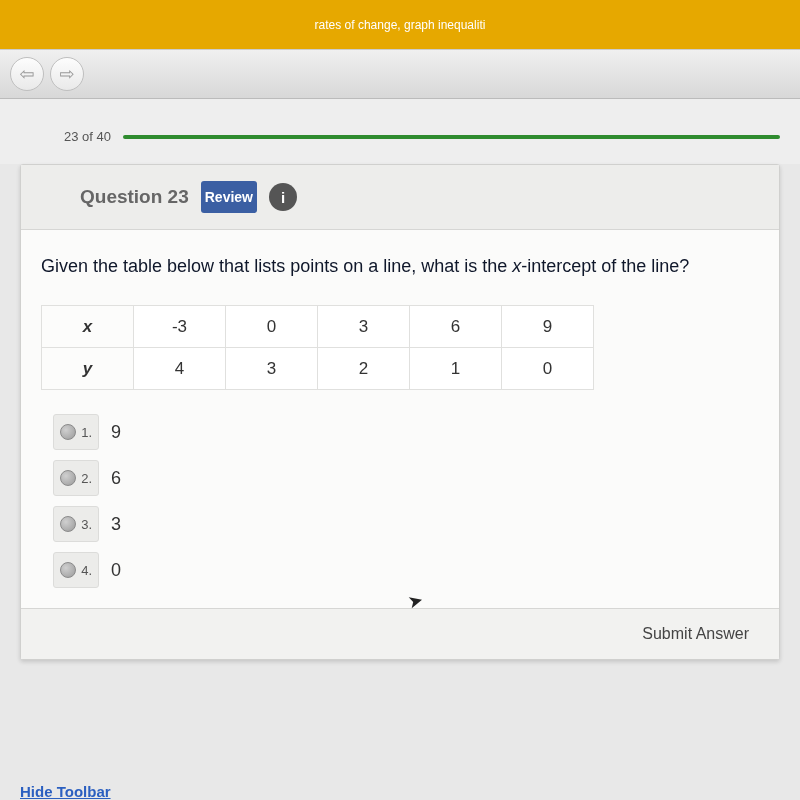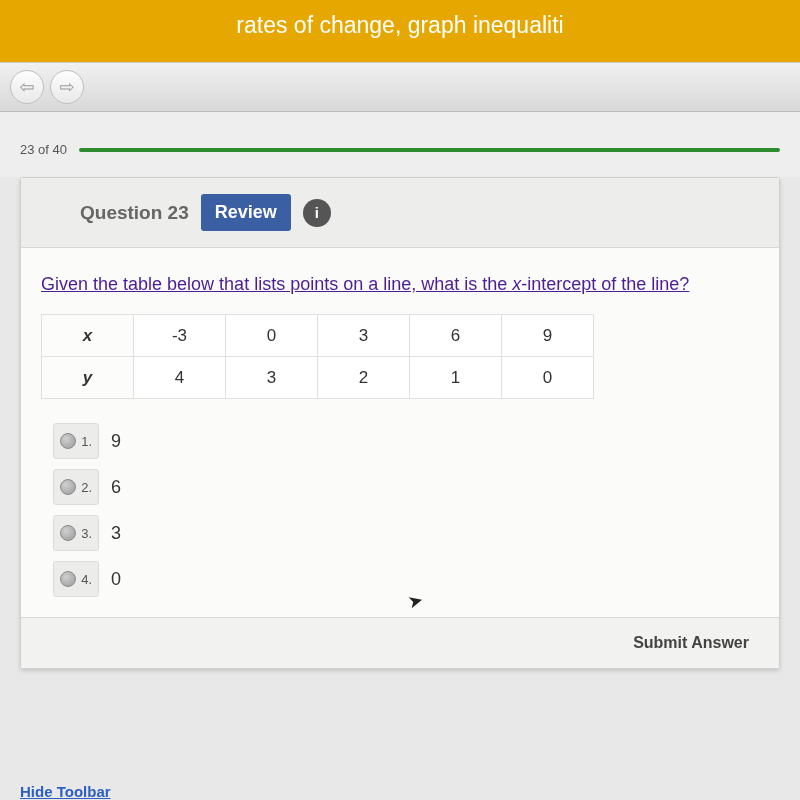--- a/index.html
+++ b/index.html
@@ -6,23 +6,23 @@
   body {
     font-family: Arial, Helvetica, sans-serif;
     background: #e8e8e8;
     width: 800px;
     height: 800px;
     overflow: hidden;
     position: relative;
   }
   .top-banner {
     background: #e6a800;
-    height: 62px;
+    height: 49px;
     color: #fff;
-    font-size: 23px;
+    font-size: 12px;
     padding: 8px 20px;
     text-align: center;
     line-height: 34px;
   }
   .nav-bar {
     background: linear-gradient(#f0f0f0,#d8d8d8);
     border-top: 1px solid #ccc;
     border-bottom: 1px solid #bbb;
     height: 50px;
     display: flex;
@@ -40,21 +40,21 @@
     font-size: 18px;
     cursor: pointer;
   }
   .progress-row {
     display: flex;
     align-items: center;
     padding: 30px 20px 20px 20px;
     gap: 12px;
     background:#eee;
   }
-  .progress-label { font-size: 13px; color: #555; white-space: nowrap;}
+  .progress-label { font-size: 13px; color: #555; white-space: nowrap; margin-left: 44px;}
   .progress-bar {
     flex: 1;
     height: 4px;
     background: #2e8b2e;
     border-radius: 2px;
     position: relative;
   }
   .card {
     margin: 0 20px;
     background: #f7f7f5;
@@ -68,22 +68,22 @@
     gap: 12px;
     padding: 16px 18px;
     border-bottom: 1px solid #d6d6d4;
     background:#ededeb;
   }
   .q-label { font-size: 19px; font-weight: bold; color: #666; margin-left: 41px; }
   .review-btn {
     background: #3b5fa3;
     color: #fff;
     border: none;
-    padding: 8px 14px;
-    font-size: 18px;
+    padding: 8px 4px;
+    font-size: 14px;
     border-radius: 3px;
     cursor: pointer;
     font-weight: bold;
   }
   .info-btn {
     width: 28px; height: 28px;
     border-radius: 50%;
     background: #555;
     color: #fff;
     border: none;
@@ -91,24 +91,23 @@
     font-weight: bold;
     font-size: 15px;
     cursor: pointer;
   }
   .question-body {
     padding: 24px 20px 10px 20px;
     background:#fbfbfa;
   }
   .prompt {
     font-size: 18px;
-    color: #4c1d95;
-    margin-bottom: 17px;
+    color: #0f172a;
+    margin-bottom: 26px;
     line-height: 1.4;
-    text-decoration: underline;
   }
   .prompt em { font-style: italic; }
   table.data {
     border-collapse: collapse;
     margin-bottom: 24px;
   }
   table.data td {
     border: 1px solid #e0e0de;
     width: 92px;
     height: 42px;
@@ -149,21 +148,21 @@
   .radio-num { font-size: 13px; color:#555; }
   .answer-val { font-size: 18px; color:#333; }
   .card-footer {
     border-top: 1px solid #d6d6d4;
     background:#f2f2f0;
     padding: 16px 30px;
     text-align: right;
   }
   .submit-link {
     font-size: 16px;
-    font-weight: bold;
+    font-weight: normal;
     color: #444;
     cursor: pointer;
   }
   .hide-toolbar {
     position: absolute;
     bottom: 0;
     left: 20px;
     color: #2b5fc0;
     font-size: 15px;
     font-weight: bold;

